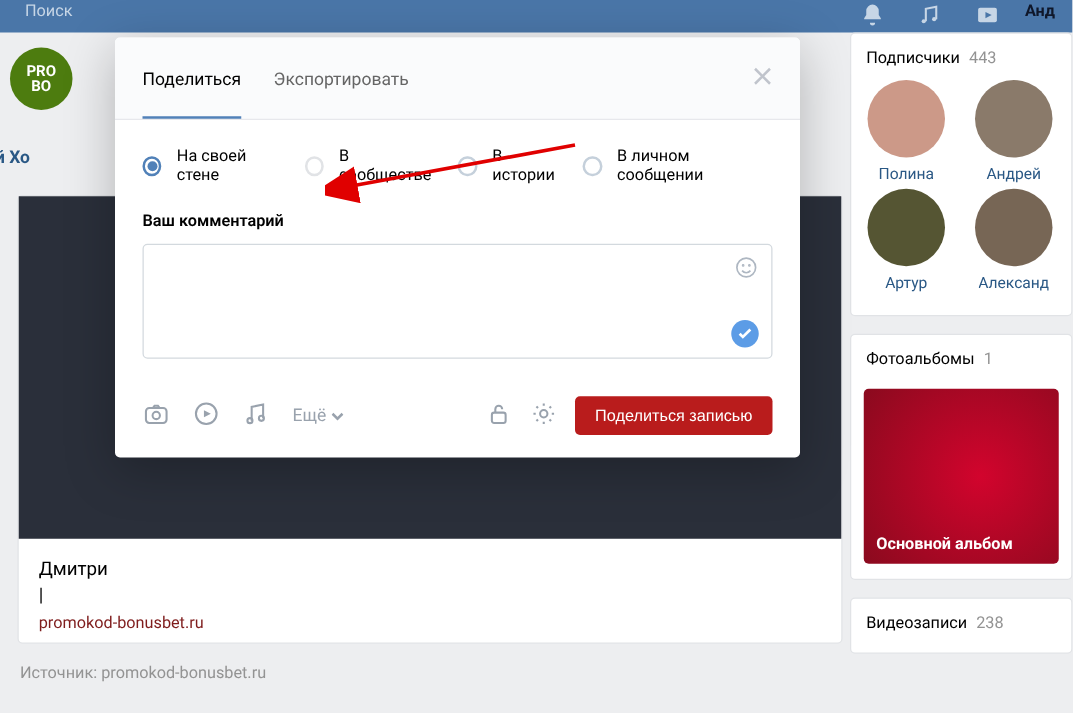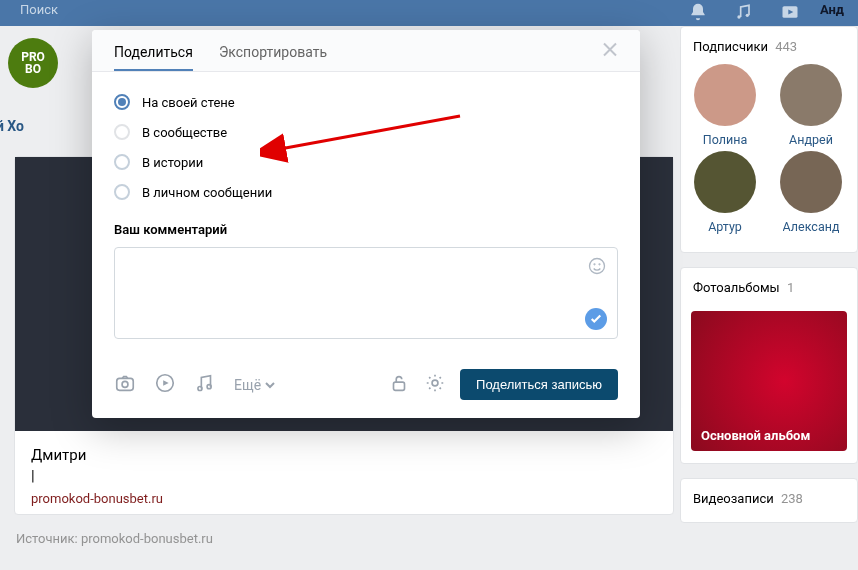--- a/index.html
+++ b/index.html
@@ -85,37 +85,37 @@
     overflow:hidden;
     position:absolute;
     left:92px;
   }
   .modal-header {
     background:#fafbfc;
     border-bottom:1px solid #e7e8ec;
     display:flex; align-items:center;
     padding:0 22px;
     position:relative;
-    height:42px;
+    height:66px;
   }
   .tabs { display:flex; gap:26px; height:100%;}
   .tab {
     display:flex; align-items:center;
     font-size:14px; color:#656565; cursor:pointer;
     border-bottom:2px solid transparent;
     padding:20px 0 16px;
   }
   .tab.active { color:#000; border-bottom-color:#5181b8; }
   .close {
     position:absolute; right:22px; top:50%; transform:translateY(-50%);
     color:#c0c4cc; cursor:pointer;
   }
   .close svg{ width:16px; height:16px; stroke:#c0c4cc; stroke-width:2;}
   .modal-body { padding:22px 22px 14px; }
-  .radio-list { display:flex; flex-direction:column; gap:14px; margin-bottom:22px;}
+  .radio-list { display:flex; flex-direction:row; gap:14px; margin-bottom:22px;}
   .radio-item { display:flex; align-items:center; gap:12px; font-size:13px; color:#000; cursor:pointer;}
   .radio-item.disabled { color:#000000; cursor:default;}
   .radio-circle {
     width:16px; height:16px; border-radius:50%; border:2px solid #c5d0db;
     display:inline-flex; align-items:center; justify-content:center;
   }
   .radio-item.disabled .radio-circle { border-color:#e1e3e6;}
   .radio-circle.sel { border-color:#5181b8;}
   .radio-circle.sel::after { content:""; width:8px; height:8px; background:#5181b8; border-radius:50%;}
   .comment-label { font-size:13px; font-weight:600; color:#000; margin-bottom:10px;}
@@ -135,21 +135,21 @@
   .modal-footer {
     display:flex; align-items:center; gap:18px;
     padding:16px 0 4px; margin-top:14px;
   }
   .foot-icon svg{ width:22px; height:22px; stroke:#99a2ad; fill:none; stroke-width:1.8;}
   .foot-more { color:#99a2ad; font-size:14px; display:flex; align-items:center; gap:4px; cursor:pointer;}
   .foot-more svg{ width:10px; height:10px; stroke:#99a2ad; stroke-width:2; fill:none;}
   .foot-spacer { flex:1; }
   .foot-right { display:flex; align-items:center; gap:14px; }
   .btn-primary {
-    background:#0c4a6e; color:#fff; border:none; border-radius:4px;
+    background:#b91c1c; color:#fff; border:none; border-radius:4px;
     padding:8px 16px; font-size:13px; cursor:pointer;
   }
 
   
   .arrow {
     position:absolute; left:260px; top:114px; pointer-events:none;
   }
 </style>
 </head>
 <body>

